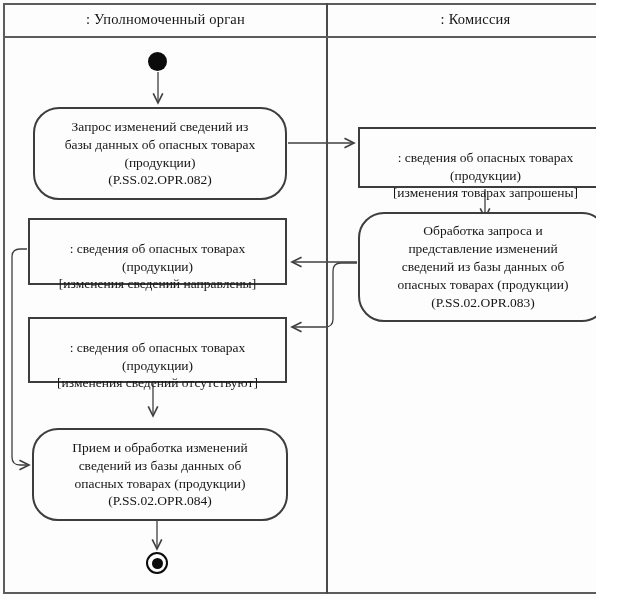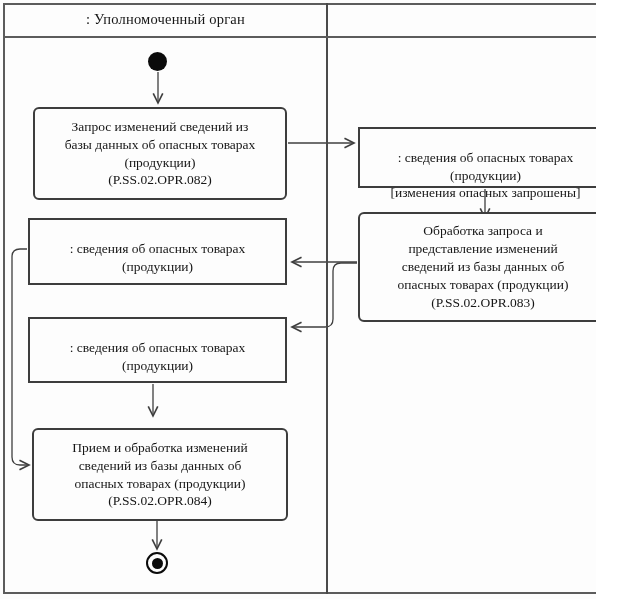--- a/index.html
+++ b/index.html
@@ -29,21 +29,21 @@
     position: absolute; top: 3px; height: 33px;
     display: flex; align-items: center; justify-content: center;
     font-size: 14.5px; letter-spacing: .2px;
   }
   .lane-header.left  { left: 5px;   width: 321px; }
   .lane-header.right { left: 328px; width: 295px; }
 
   
   .node { position: absolute; box-sizing: border-box; text-align: center; }
   .activity {
-    border: 2px solid #3d3d3d; border-radius: 6px; background: #fdfdfd;
+    border: 2px solid #3d3d3d; border-radius: 26px; background: #fdfdfd;
     display: flex; align-items: center; justify-content: center;
     font-size: 13.5px; line-height: 1.33; white-space: pre-line; padding: 2px 4px;
   }
   .objectbox {
     border: 2px solid #3d3d3d; background: #fdfdfd;
     display: flex; flex-direction: column; justify-content: space-between; align-items: center;
     font-size: 13.5px; line-height: 1.3; white-space: pre-line; padding: 20px 2px 1px 2px;
   }
   .objectbox .state { white-space: nowrap; }
 
@@ -90,52 +90,57 @@
       <path d="M157,514 L157,549" marker-end="url(#arr)"></path>
     </g>
   </svg>
 
   <div class="frame"></div>
   <div class="lane-divider"></div>
   <div class="header-sep"></div>
   <div class="lane-header left">
     <span>: Уполномоченный орган</span>
   </div>
+  <div class="lane-header right">
+    <span>: Комиссия</span>
+  </div>
 
   <div class="initial-node"></div>
 
   <div id="activity-request" class="node activity">
     <span>Запрос изменений сведений из
 базы данных об опасных товарах
 (продукции)
 (P.SS.02.OPR.082)</span>
   </div>
 
   <div id="object-requested" class="node objectbox">
     <span class="name">: сведения об опасных товарах
 (продукции)</span>
-    <span class="state">[изменения опасных запрошены]</span>
+    <span class="state">[изменения товарах запрошены]</span>
   </div>
 
   <div id="activity-process" class="node activity">
     <span>Обработка запроса и
 представление изменений
 сведений из базы данных об
 опасных товарах (продукции)
 (P.SS.02.OPR.083)</span>
   </div>
 
   <div id="object-sent" class="node objectbox">
     <span class="name">: сведения об опасных товарах
 (продукции)</span>
+    <span class="state">[изменения сведений направлены]</span>
   </div>
 
   <div id="object-absent" class="node objectbox">
     <span class="name">: сведения об опасных товарах
 (продукции)</span>
+    <span class="state">[изменения сведений отсутствуют]</span>
   </div>
 
   <div id="activity-receive" class="node activity">
     <span>Прием и обработка изменений
 сведений из базы данных об
 опасных товарах (продукции)
 (P.SS.02.OPR.084)</span>
   </div>
 
   <div class="final-node">

